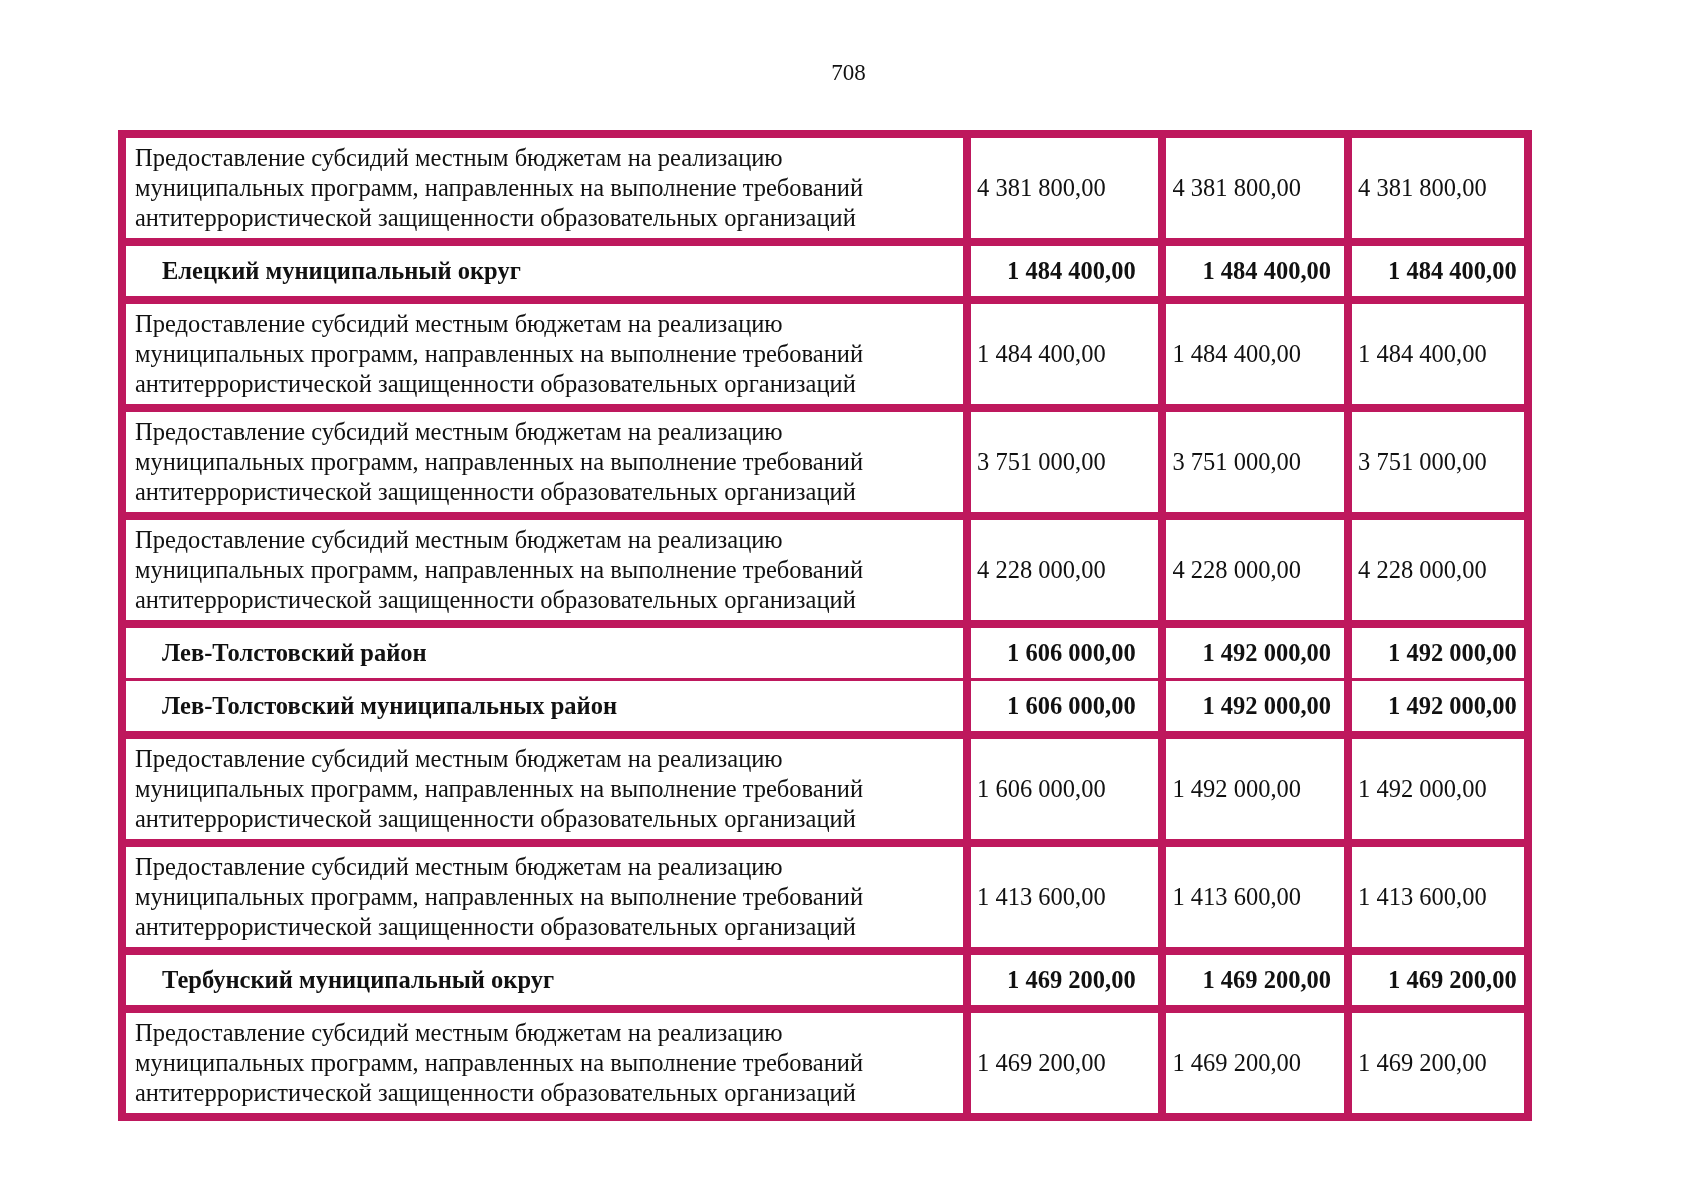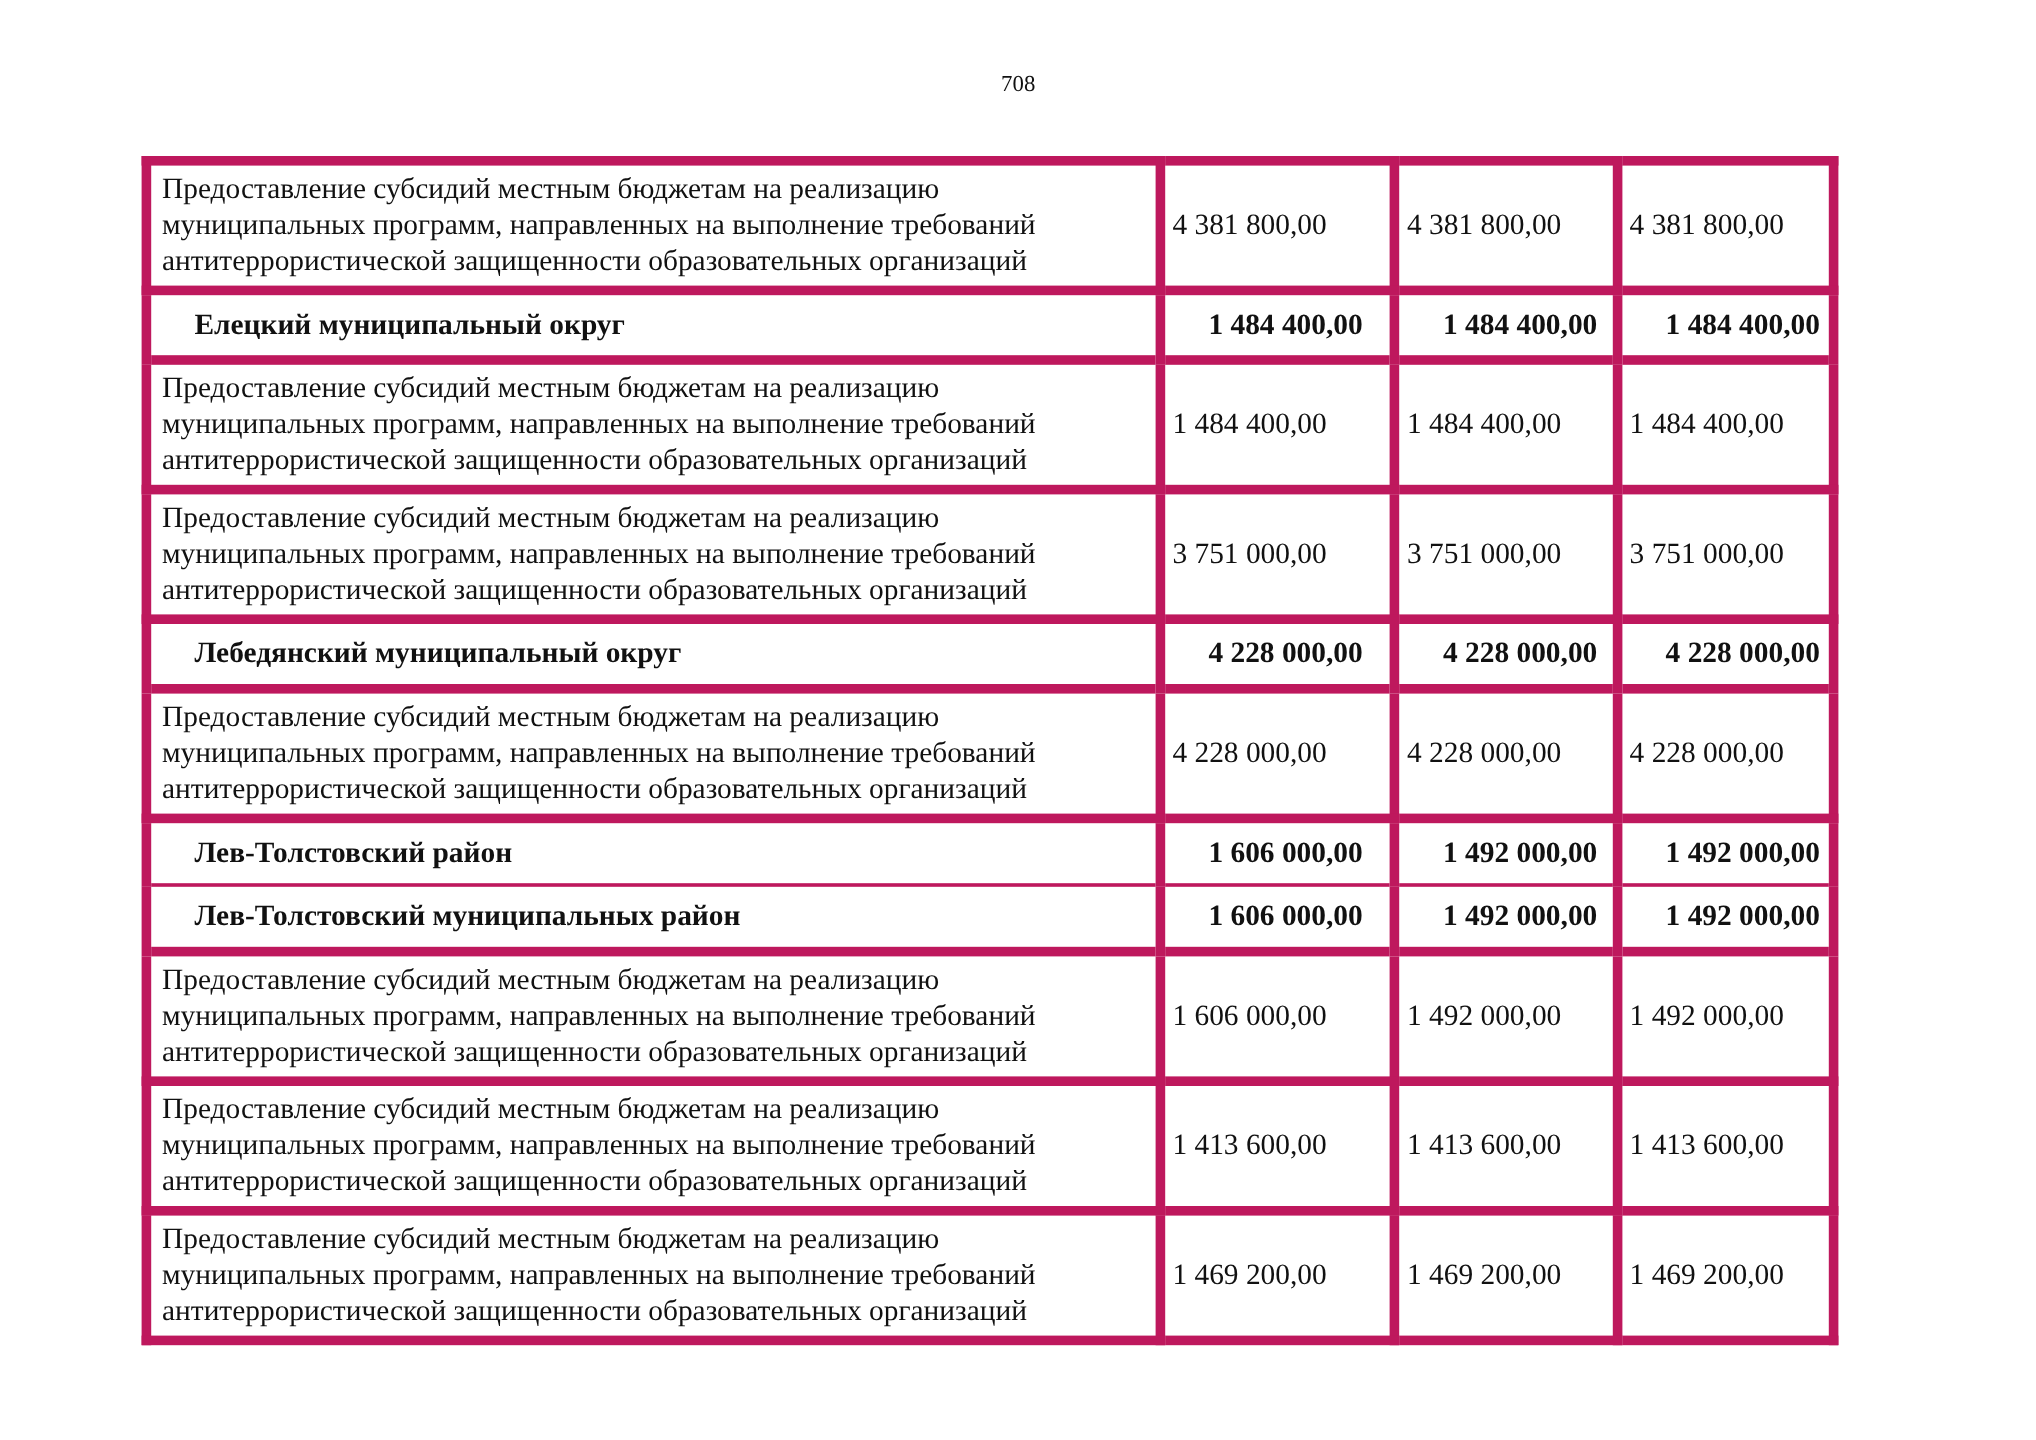--- a/index.html
+++ b/index.html
@@ -13,21 +13,21 @@
     position: relative;
     font-family: "Liberation Serif", "DejaVu Serif", serif;
     color: #111111;
   }
   .page-number {
     position: absolute;
     top: 60px;
     left: 0;
     width: 1697px;
     text-align: center;
-    font-size: 19px;
+    font-size: 23px;
     color: #111111;
   }
   .budget-table {
     position: absolute;
     left: 118px;
     top: 130px;
     width: 1414px;
     border-collapse: collapse;
     table-layout: fixed;
     font-size: 24.5px;
@@ -86,26 +86,20 @@
         <td class="cell-value">1 484 400,00</td>
         <td class="cell-value">1 484 400,00</td>
         <td class="cell-value">1 484 400,00</td>
       </tr>
       <tr class="row-detail">
         <td class="cell-label">Предоставление субсидий местным бюджетам на реализацию муниципальных программ, направленных на выполнение требований антитеррористической защищенности образовательных организаций</td>
         <td class="cell-value">3 751 000,00</td>
         <td class="cell-value">3 751 000,00</td>
         <td class="cell-value">3 751 000,00</td>
       </tr>
-      <tr class="row-group">
-        <td class="cell-label">Лебедянский муниципальный округ</td>
-        <td class="cell-value">4 228 000,00</td>
-        <td class="cell-value">4 228 000,00</td>
-        <td class="cell-value">4 228 000,00</td>
-      </tr>
       <tr class="row-detail">
         <td class="cell-label">Предоставление субсидий местным бюджетам на реализацию муниципальных программ, направленных на выполнение требований антитеррористической защищенности образовательных организаций</td>
         <td class="cell-value">4 228 000,00</td>
         <td class="cell-value">4 228 000,00</td>
         <td class="cell-value">4 228 000,00</td>
       </tr>
       <tr class="row-group">
         <td class="cell-label">Лев-Толстовский район</td>
         <td class="cell-value">1 606 000,00</td>
         <td class="cell-value">1 492 000,00</td>
@@ -122,20 +116,26 @@
         <td class="cell-value">1 606 000,00</td>
         <td class="cell-value">1 492 000,00</td>
         <td class="cell-value">1 492 000,00</td>
       </tr>
       <tr class="row-detail">
         <td class="cell-label">Предоставление субсидий местным бюджетам на реализацию муниципальных программ, направленных на выполнение требований антитеррористической защищенности образовательных организаций</td>
         <td class="cell-value">1 413 600,00</td>
         <td class="cell-value">1 413 600,00</td>
         <td class="cell-value">1 413 600,00</td>
       </tr>
+      <tr class="row-group">
+        <td class="cell-label">Тербунский муниципальный округ</td>
+        <td class="cell-value">1 469 200,00</td>
+        <td class="cell-value">1 469 200,00</td>
+        <td class="cell-value">1 469 200,00</td>
+      </tr>
       <tr class="row-detail">
         <td class="cell-label">Предоставление субсидий местным бюджетам на реализацию муниципальных программ, направленных на выполнение требований антитеррористической защищенности образовательных организаций</td>
         <td class="cell-value">1 469 200,00</td>
         <td class="cell-value">1 469 200,00</td>
         <td class="cell-value">1 469 200,00</td>
       </tr>
     </tbody>
 </table>
 
 </body></html>

